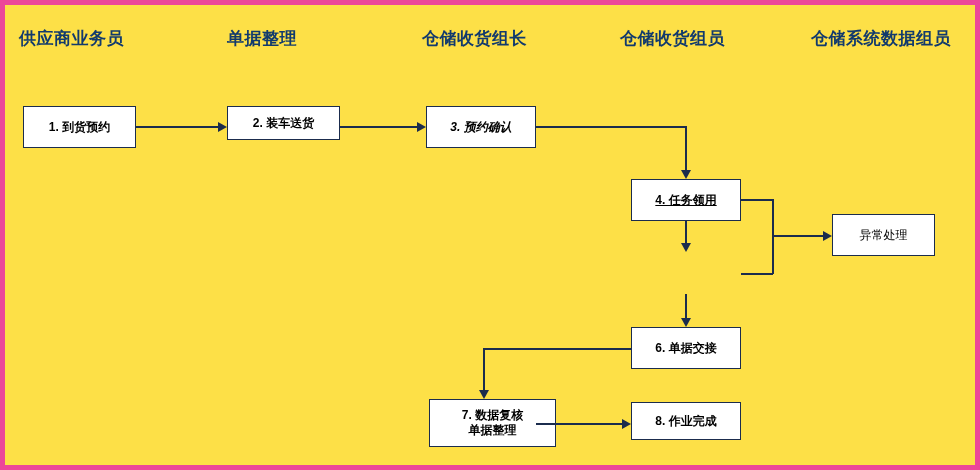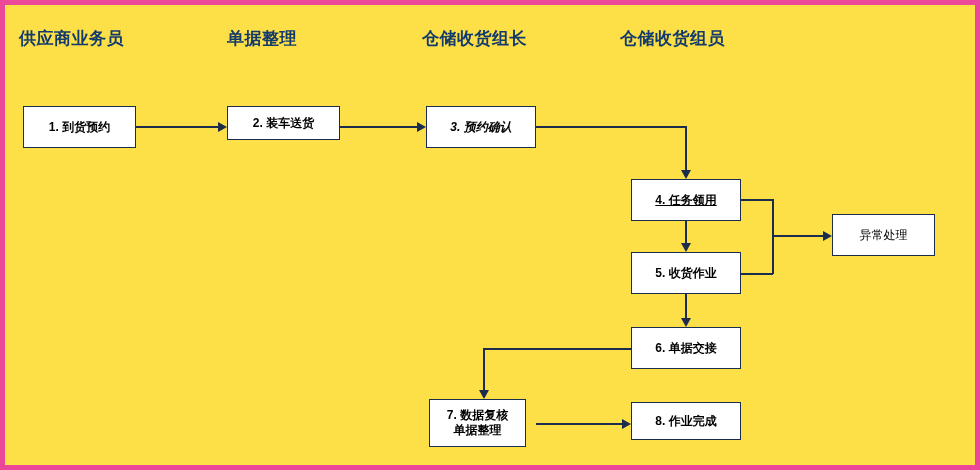--- a/index.html
+++ b/index.html
@@ -72,28 +72,28 @@
 </style>
 </head>
 <body>
 
 <div id="canvas">
 
   <div class="lane-header" style="left:14px;">供应商业务员</div>
   <div class="lane-header" style="left:222px;">单据整理</div>
   <div class="lane-header" style="left:417px;">仓储收货组长</div>
   <div class="lane-header" style="left:615px;">仓储收货组员</div>
+  <div class="lane-header" style="left:806px;">仓储系统数据组员</div>
 
   <div class="node" style="left:18px;  top:101px; width:113px; height:42px;">1. 到货预约</div>
   <div class="node" style="left:222px; top:101px; width:113px; height:34px;">2. 装车送货</div>
   <div class="node" style="left:421px; top:101px; width:110px; height:42px;font-style:italic;">3. 预约确认</div>
   <div class="node" style="left:626px; top:174px; width:110px; height:42px;text-decoration:underline;">4. 任务领用</div>
-  <div class="node" style="left:626px; top:247px; width:110px; height:42px;">5. 收货作业</div>
   <div class="node" style="left:626px; top:322px; width:110px; height:42px;">6. 单据交接</div>
-  <div class="node" style="left:424px; top:394px; width:97px; height:48px;">7. 数据复核
+  <div class="node" style="left:424px; top:394px; width:127px; height:48px;">7. 数据复核
 单据整理</div>
   <div class="node" style="left:626px; top:397px; width:110px; height:38px;">8. 作业完成</div>
   <div class="node plain" style="left:827px; top:209px; width:103px; height:42px;">异常处理</div>
 
   <div class="conn h" style="left:131px; top:121px; width:82px;"></div>
   <div class="arrow right" style="left:213px; top:117px;"></div>
 
   <div class="conn h" style="left:335px; top:121px; width:77px;"></div>
   <div class="arrow right" style="left:412px; top:117px;"></div>
 

